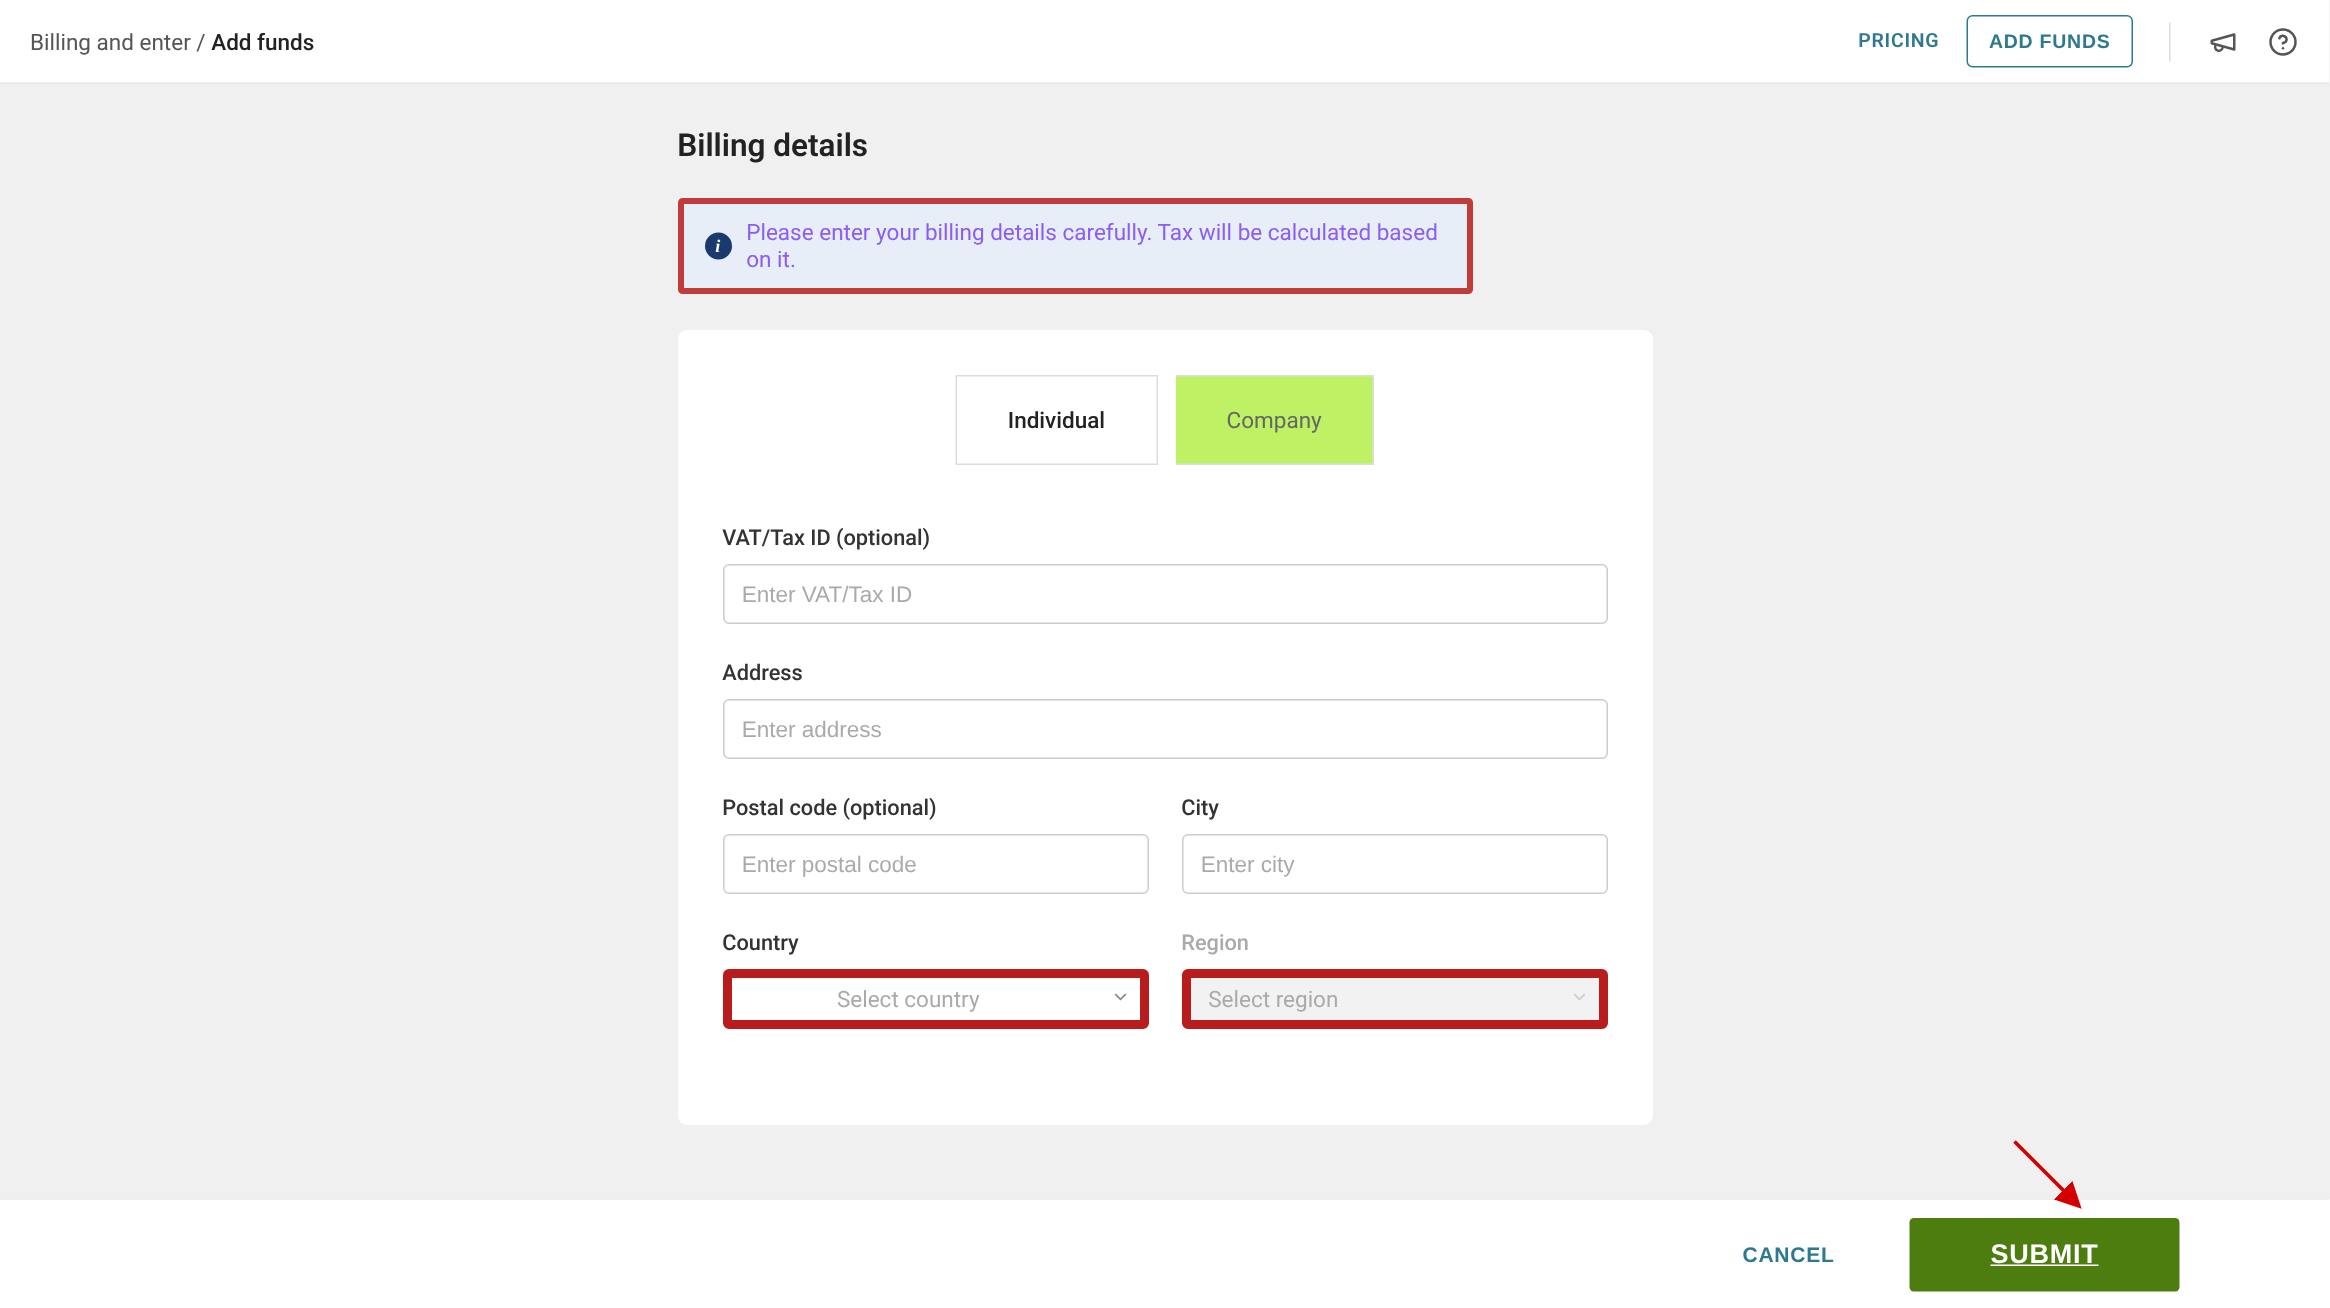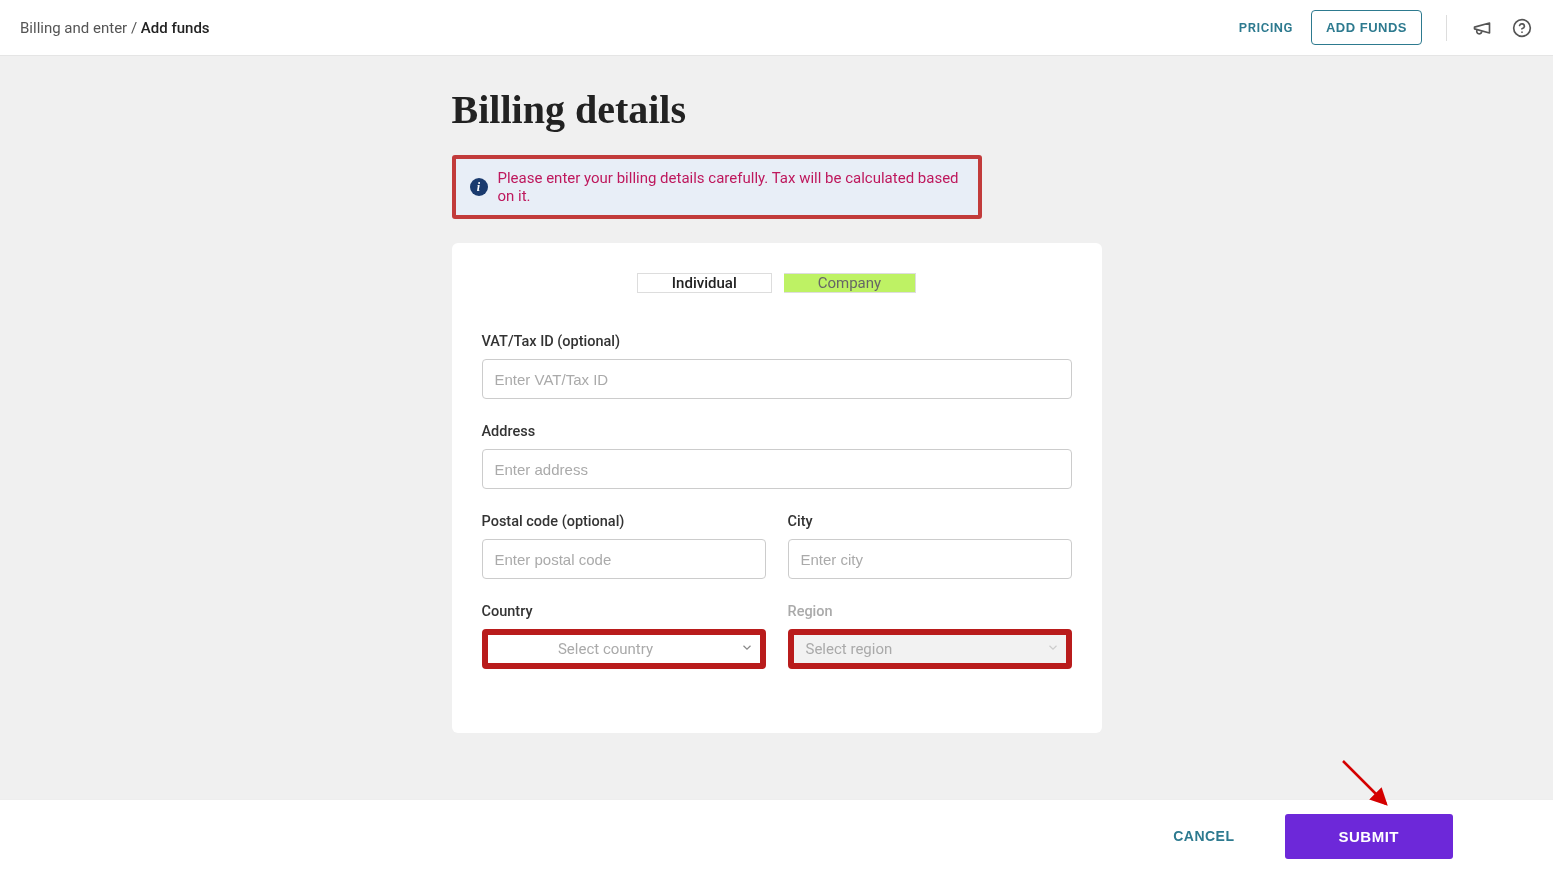--- a/index.html
+++ b/index.html
@@ -69,25 +69,24 @@
     }
     .main-area {
       padding-bottom: 100px;
     }
     .content-wrap {
       max-width: 650px;
       margin: 0 auto;
       padding-top: 30px;
     }
     .page-title {
-      font-size: 40px;
+      font-size: 21px;
       font-weight: 600;
       color: #222;
       margin-bottom: 22px;
-      font-family: Liberation Serif, serif;
     }
     .info-banner {
       background: #e8eef7;
       border: 4px solid #c23b3b;
       border-radius: 3px;
       padding: 10px 14px;
       display: flex;
       align-items: center;
       gap: 10px;
       margin-bottom: 24px;
@@ -103,34 +102,34 @@
       font-weight: 700;
       display: flex;
       align-items: center;
       justify-content: center;
       font-style: italic;
       flex-shrink: 0;
       font-family: Georgia, serif;
     }
     .info-text {
       font-size: 15px;
-      color: #be185d;
+      color: #8b5cf6;
     }
     .form-card {
       background: #fff;
       border-radius: 6px;
       padding: 30px 30px 40px;
     }
     .tabs {
       display: flex;
       justify-content: center;
       margin-bottom: 40px;
     }
     .tab {
-      padding: 0 34px;
+      padding: 20px 34px;
       font-size: 15px;
       border: 1px solid #ddd;
       cursor: pointer;
     }
     .tab-active {
       background: #fff;
       color: #222;
       font-weight: 500;
     }
     .tab-inactive {
@@ -222,29 +221,30 @@
     .cancel-btn {
       color: #2d7a8f;
       font-size: 14px;
       font-weight: 600;
       letter-spacing: 0.5px;
       background: none;
       border: none;
       cursor: pointer;
     }
     .submit-btn {
-      background: #6d28d9;
+      background: #4d7c0f;
       color: #fff;
-      font-size: 15px;
+      font-size: 18px;
       font-weight: 600;
       letter-spacing: 0.5px;
       border: none;
       padding: 14px 54px;
       border-radius: 3px;
       cursor: pointer;
+      text-decoration: underline;
     }
     .annotation-arrow {
       position: fixed;
       pointer-events: none;
     }
   </style>
 </head>
 <body>
 
 <div class="header">

